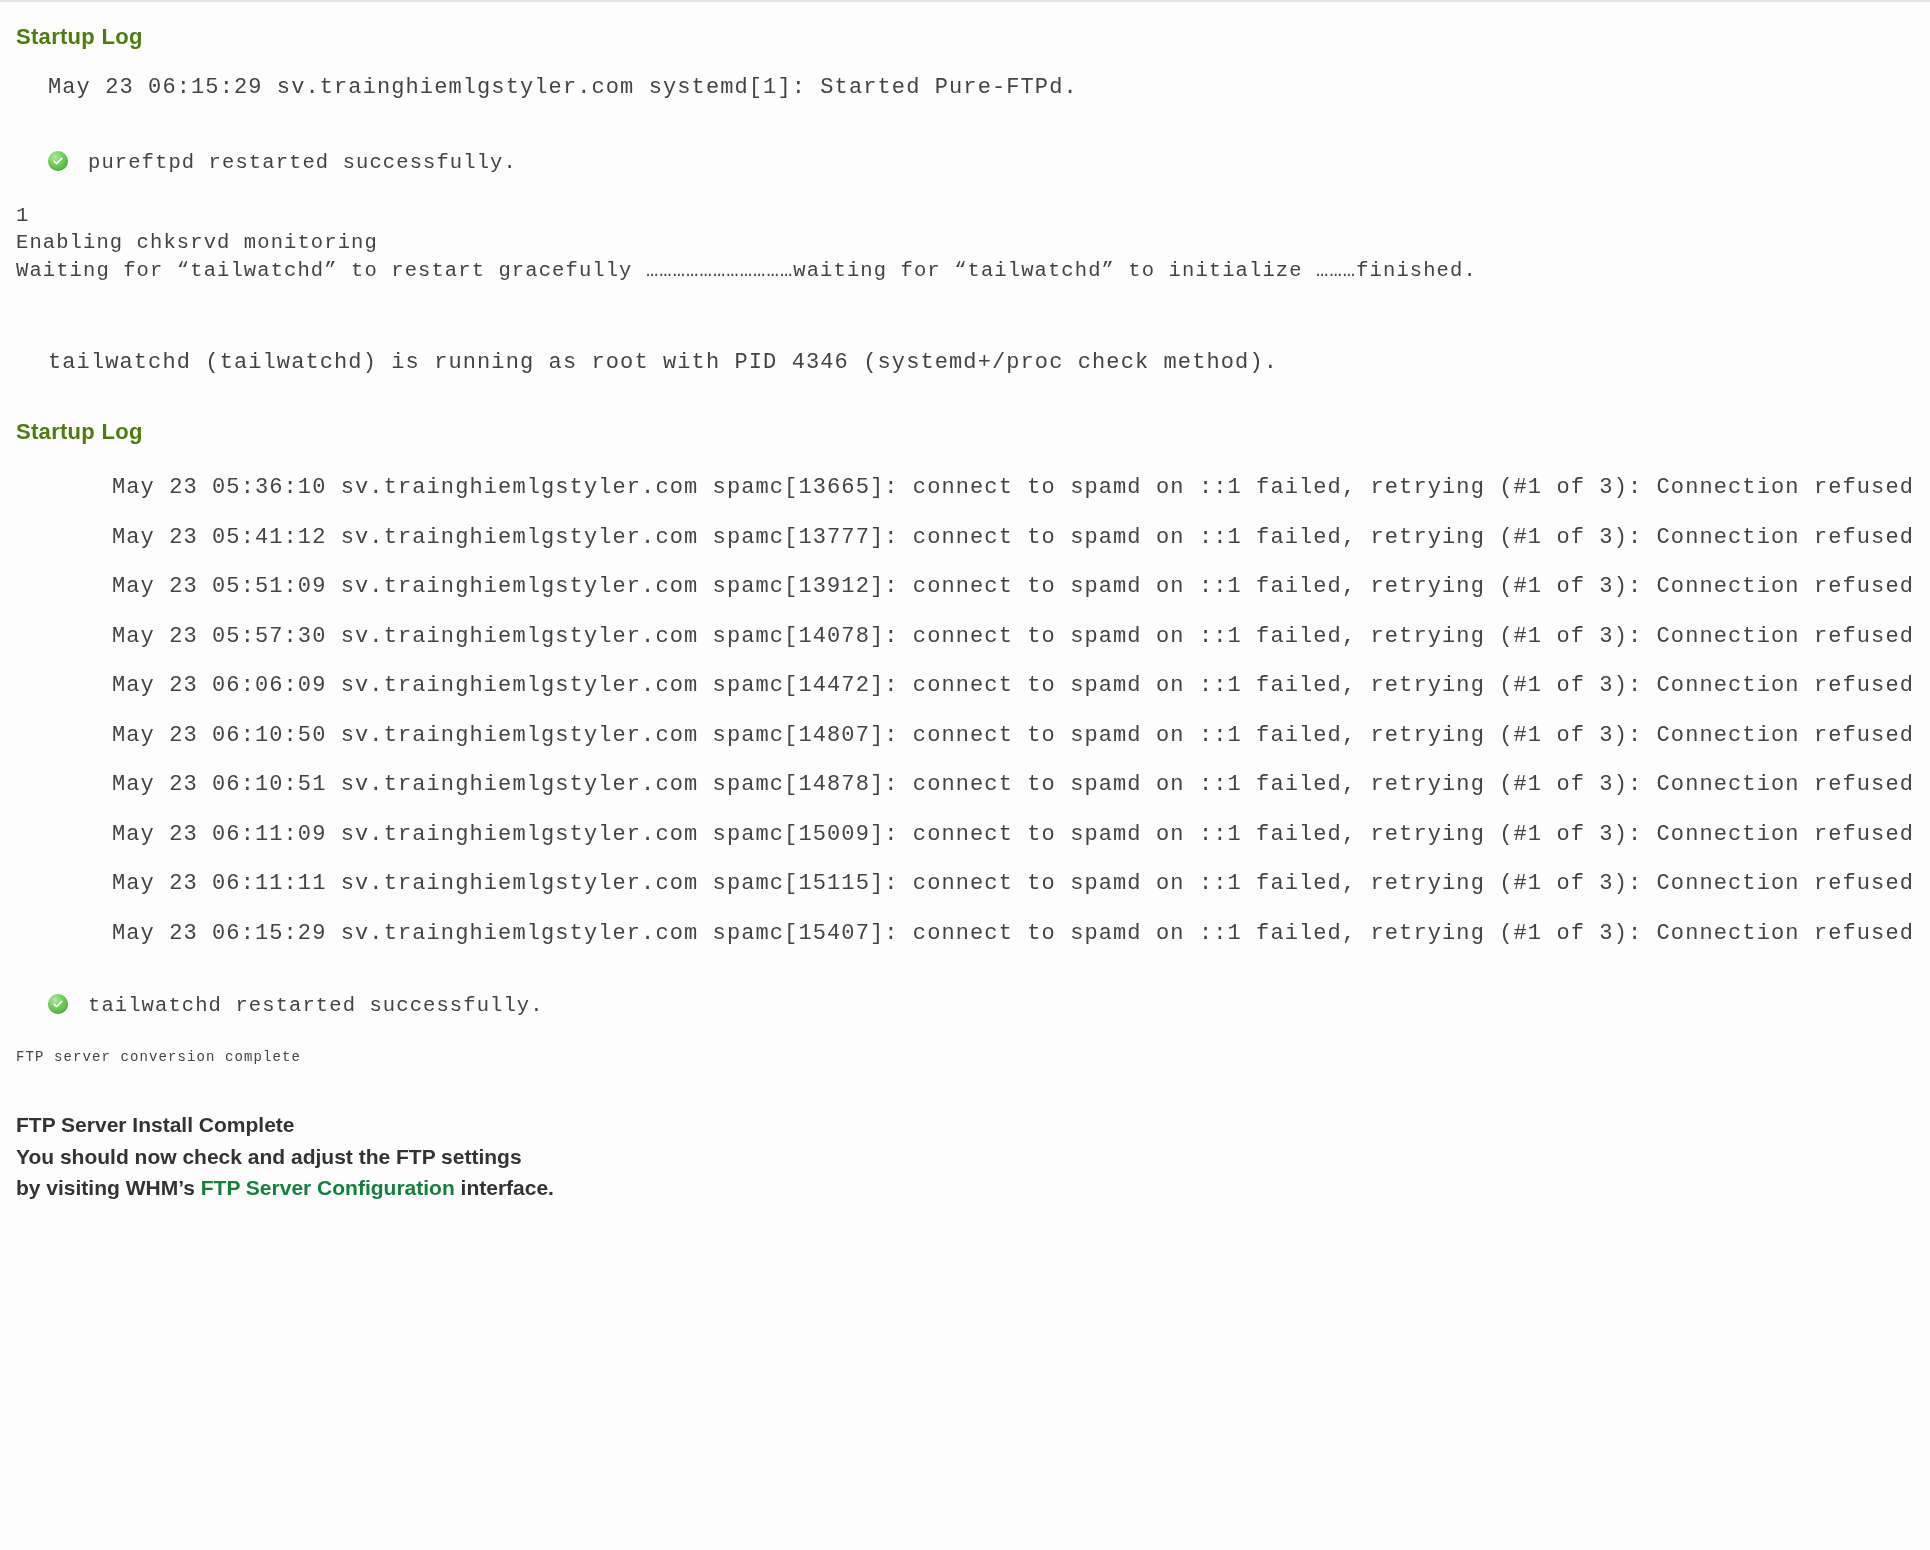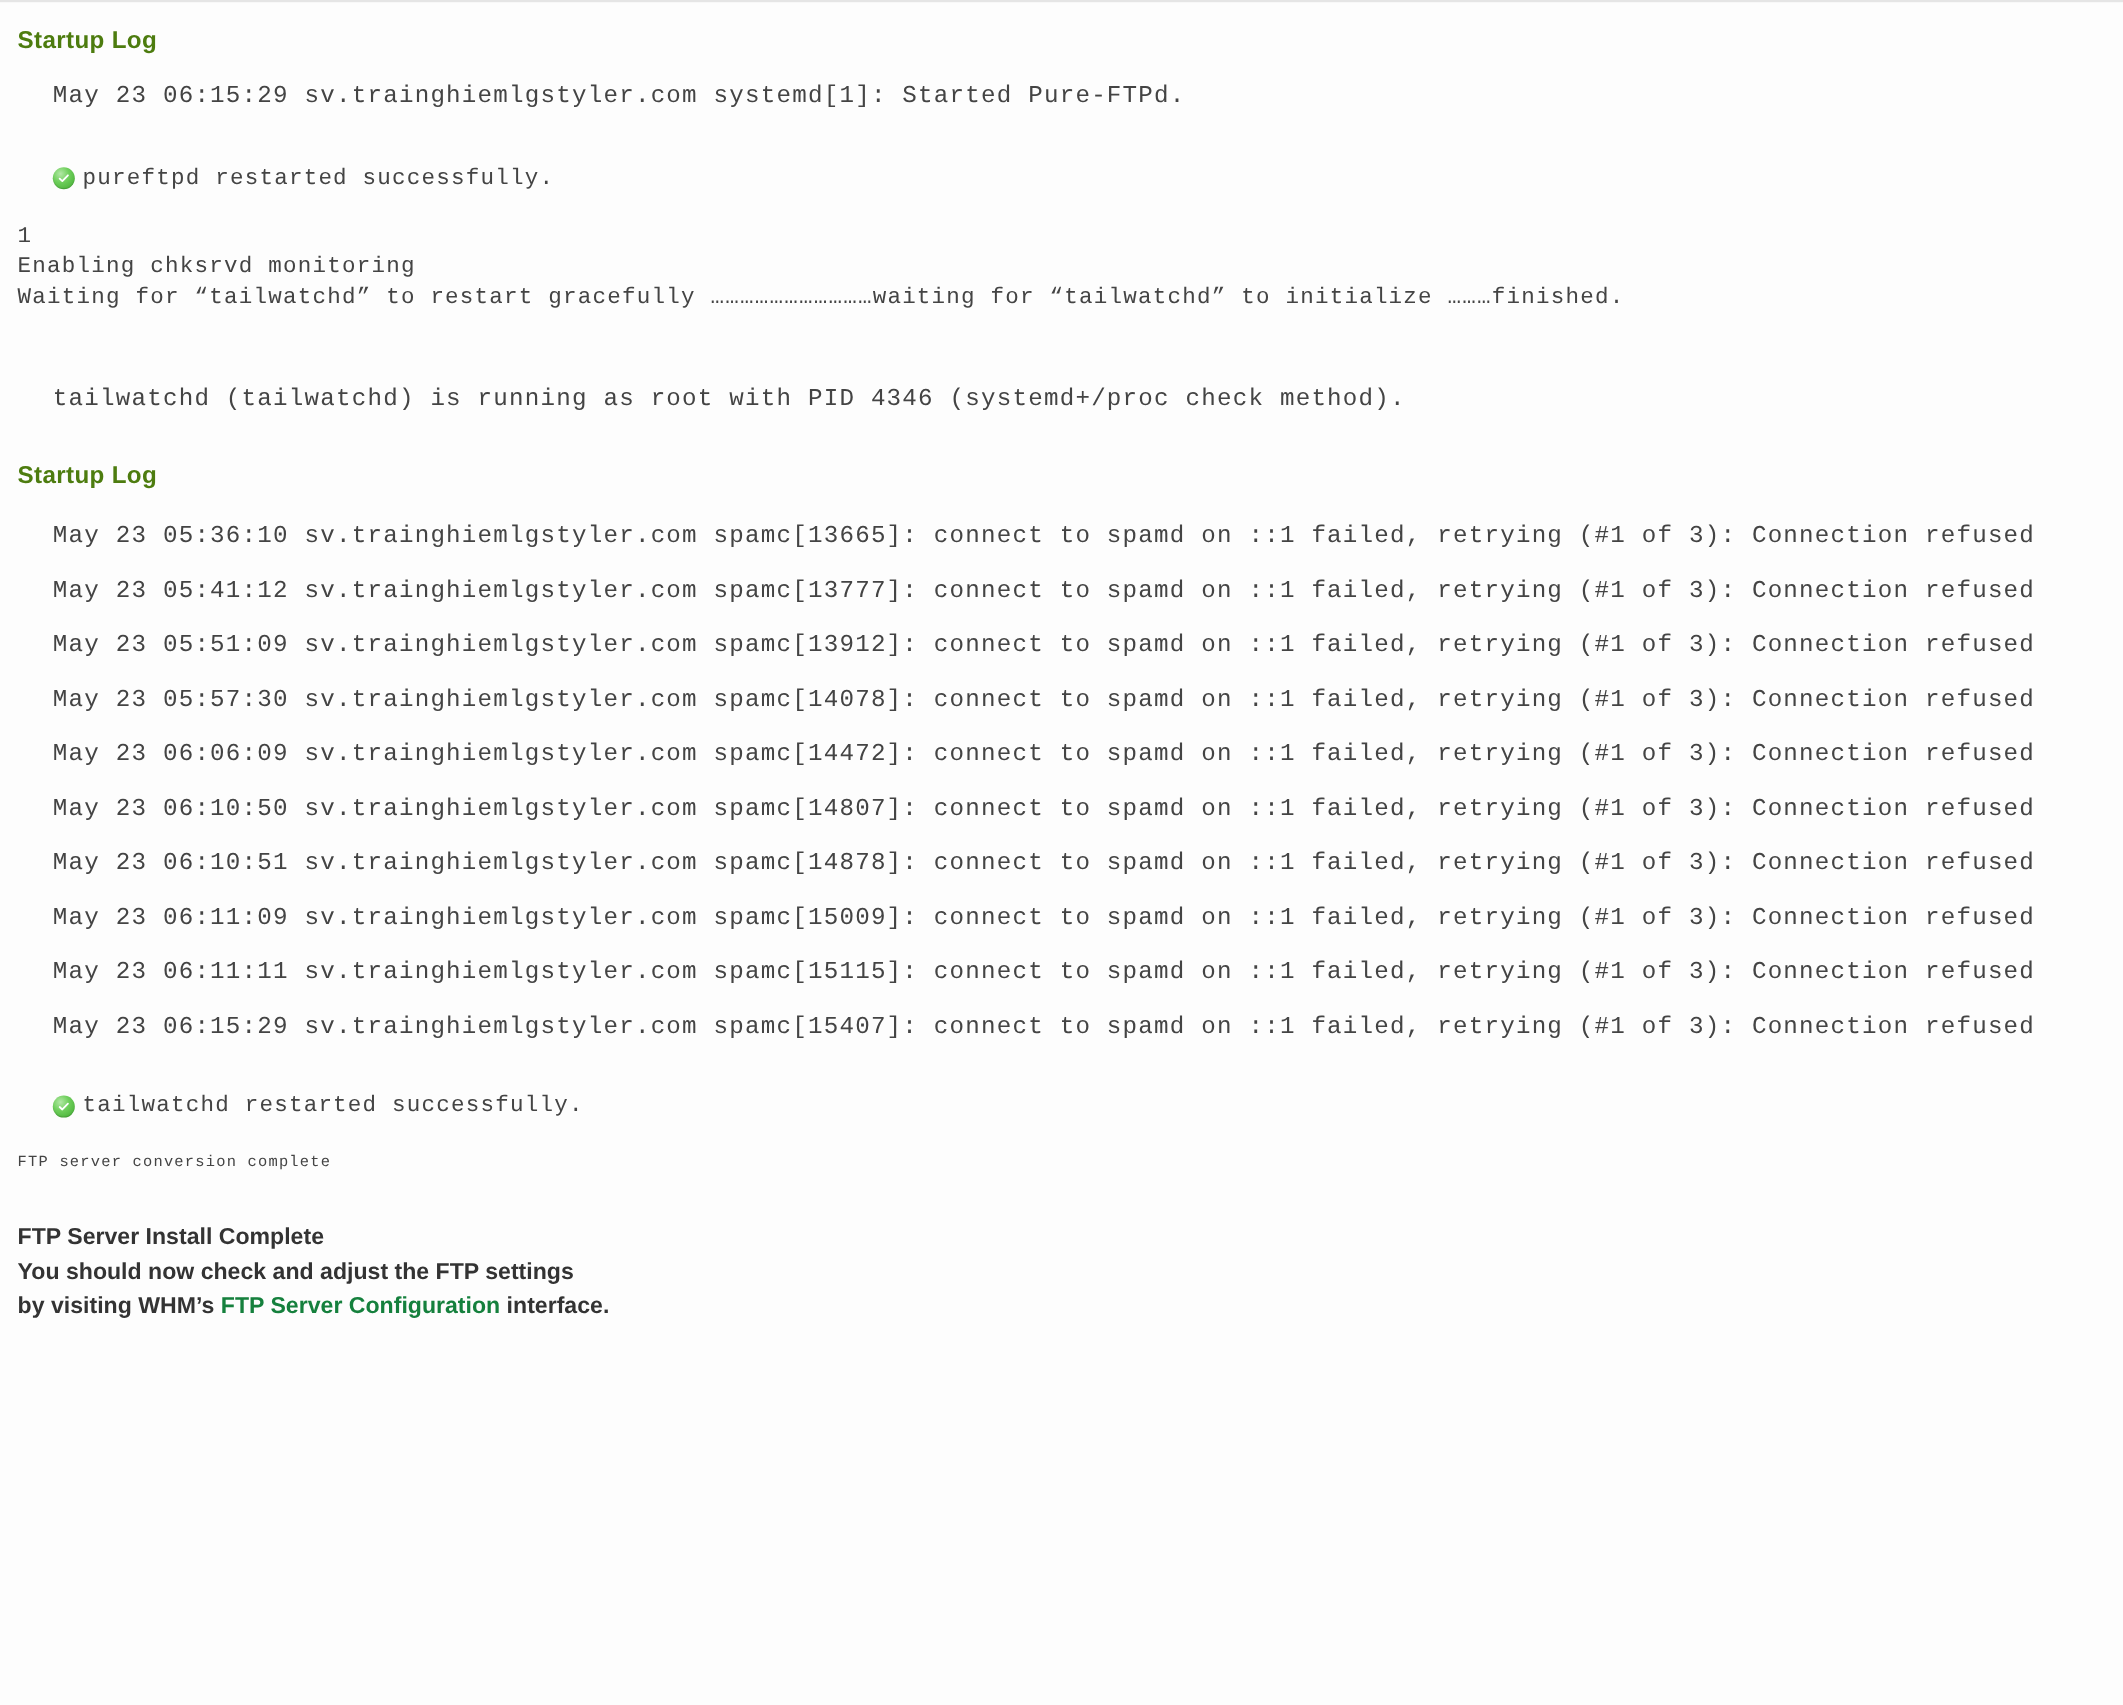--- a/index.html
+++ b/index.html
@@ -35,22 +35,22 @@
       font-size: 22px;
       color: #444;
       white-space: pre;
       letter-spacing: 1.1px;
       line-height: 1.85;
       margin-left: 32px;
       margin-bottom: 42px;
     }
     .status-row {
       display: flex;
-      align-items: center;
-      gap: 7px;
+      align-items: flex-start;
+      gap: 20px;
       margin-left: 32px;
       margin-top: 12px;
       margin-bottom: 28px;
     }
     .success-icon {
       width: 20px;
       height: 20px;
       border-radius: 50%;
       background: radial-gradient(circle at 35% 30%, #b3e8a6 0%, #6fcf5c 40%, #3fa92e 100%);
       display: inline-flex;
@@ -119,21 +119,21 @@
     <span class="status-text">pureftpd restarted successfully.</span>
   </div>
 
   <div class="plain-mono"><span>1</span>
 <span>Enabling chksrvd monitoring</span>
 <span>Waiting for “tailwatchd” to restart gracefully ……………………………waiting for “tailwatchd” to initialize ………finished.</span></div>
 
   <div class="log-block" style="margin-bottom:36px;">tailwatchd (tailwatchd) is running as root with PID 4346 (systemd+/proc check method).</div>
 
   <div class="section-heading">Startup Log</div>
-  <div class="log-block" style="line-height:2.25; margin-bottom:36px;" id="spamc-log">May 23 05:36:10 sv.trainghiemlgstyler.com spamc[13665]: connect to spamd on ::1 failed, retrying (#1 of 3): Connection refused
+  <div class="log-block" style="line-height:2.25; margin-bottom:36px;text-align:right;" id="spamc-log">May 23 05:36:10 sv.trainghiemlgstyler.com spamc[13665]: connect to spamd on ::1 failed, retrying (#1 of 3): Connection refused
 May 23 05:41:12 sv.trainghiemlgstyler.com spamc[13777]: connect to spamd on ::1 failed, retrying (#1 of 3): Connection refused
 May 23 05:51:09 sv.trainghiemlgstyler.com spamc[13912]: connect to spamd on ::1 failed, retrying (#1 of 3): Connection refused
 May 23 05:57:30 sv.trainghiemlgstyler.com spamc[14078]: connect to spamd on ::1 failed, retrying (#1 of 3): Connection refused
 May 23 06:06:09 sv.trainghiemlgstyler.com spamc[14472]: connect to spamd on ::1 failed, retrying (#1 of 3): Connection refused
 May 23 06:10:50 sv.trainghiemlgstyler.com spamc[14807]: connect to spamd on ::1 failed, retrying (#1 of 3): Connection refused
 May 23 06:10:51 sv.trainghiemlgstyler.com spamc[14878]: connect to spamd on ::1 failed, retrying (#1 of 3): Connection refused
 May 23 06:11:09 sv.trainghiemlgstyler.com spamc[15009]: connect to spamd on ::1 failed, retrying (#1 of 3): Connection refused
 May 23 06:11:11 sv.trainghiemlgstyler.com spamc[15115]: connect to spamd on ::1 failed, retrying (#1 of 3): Connection refused
 May 23 06:15:29 sv.trainghiemlgstyler.com spamc[15407]: connect to spamd on ::1 failed, retrying (#1 of 3): Connection refused</div>
 

